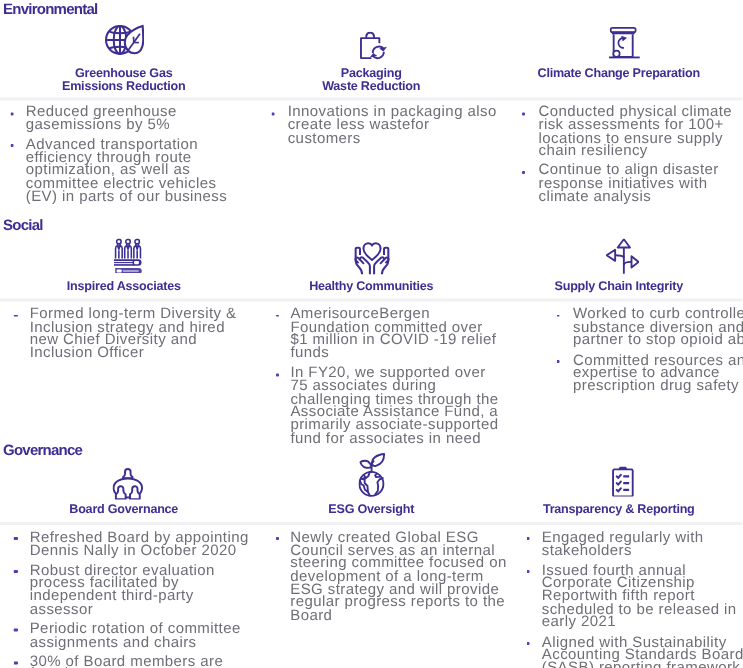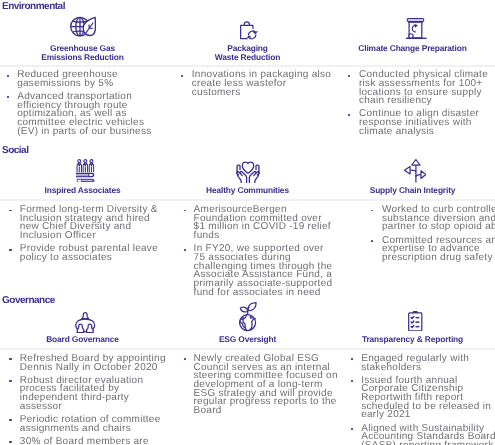--- a/index.html
+++ b/index.html
@@ -152,21 +152,20 @@
       <div>Healthy Communities</div>
     </div>
     <div class="tcol">
       <div>Supply Chain Integrity</div>
     </div>
   </div>
   <div class="rule" style="top:199.3px;"></div>
   <div class="lcol" style="left:19.8px;top:206.0px;width:149.0px;">
     <ul>
       <li><span class="dot" style="left:-10.4px;top:3.5px;"></span><span>Formed long-term Diversity &amp; Inclusion strategy and hired new Chief Diversity and Inclusion Officer</span></li>
-      <li><span class="dot" style="left:-10.4px;top:3.5px;"></span><span>Provide robust parental leave policy to associates</span></li>
     </ul>
   </div>
   <div class="lcol" style="left:193.6px;top:206.0px;width:140.0px;">
     <ul>
       <li><span class="dot" style="left:-10.099999999999994px;top:3.5px;"></span><span>AmerisourceBergen Foundation committed over $1 million in COVID -19 relief funds</span></li>
       <li><span class="dot" style="left:-10.099999999999994px;top:3.5px;"></span><span>In FY20,  we supported over 75 associates during challenging times through the Associate Assistance Fund, a primarily associate-supported fund for associates in need</span></li>
     </ul>
   </div>
   <div class="lcol" style="left:382px;top:206.0px;width:135.0px;">
     <ul>

